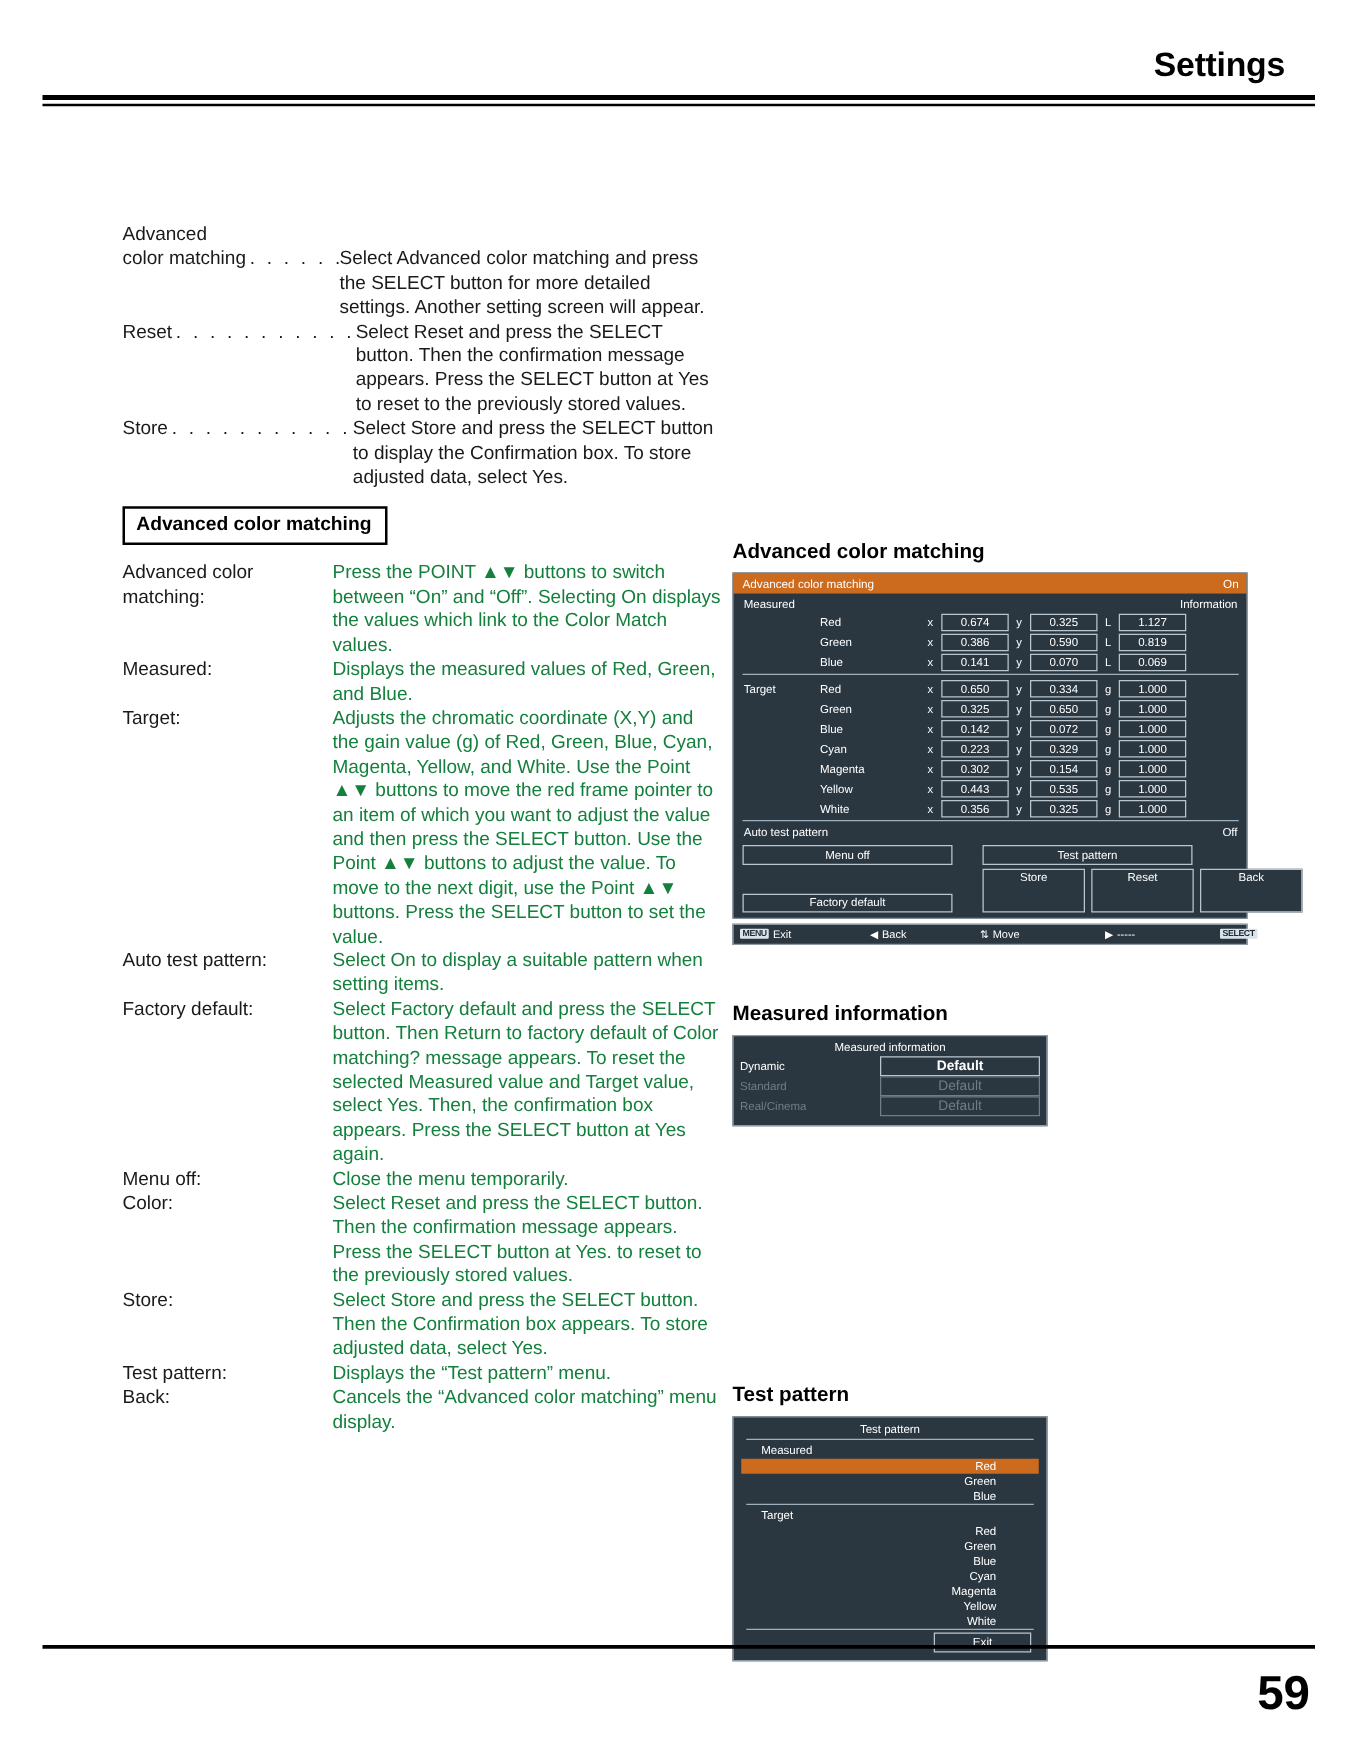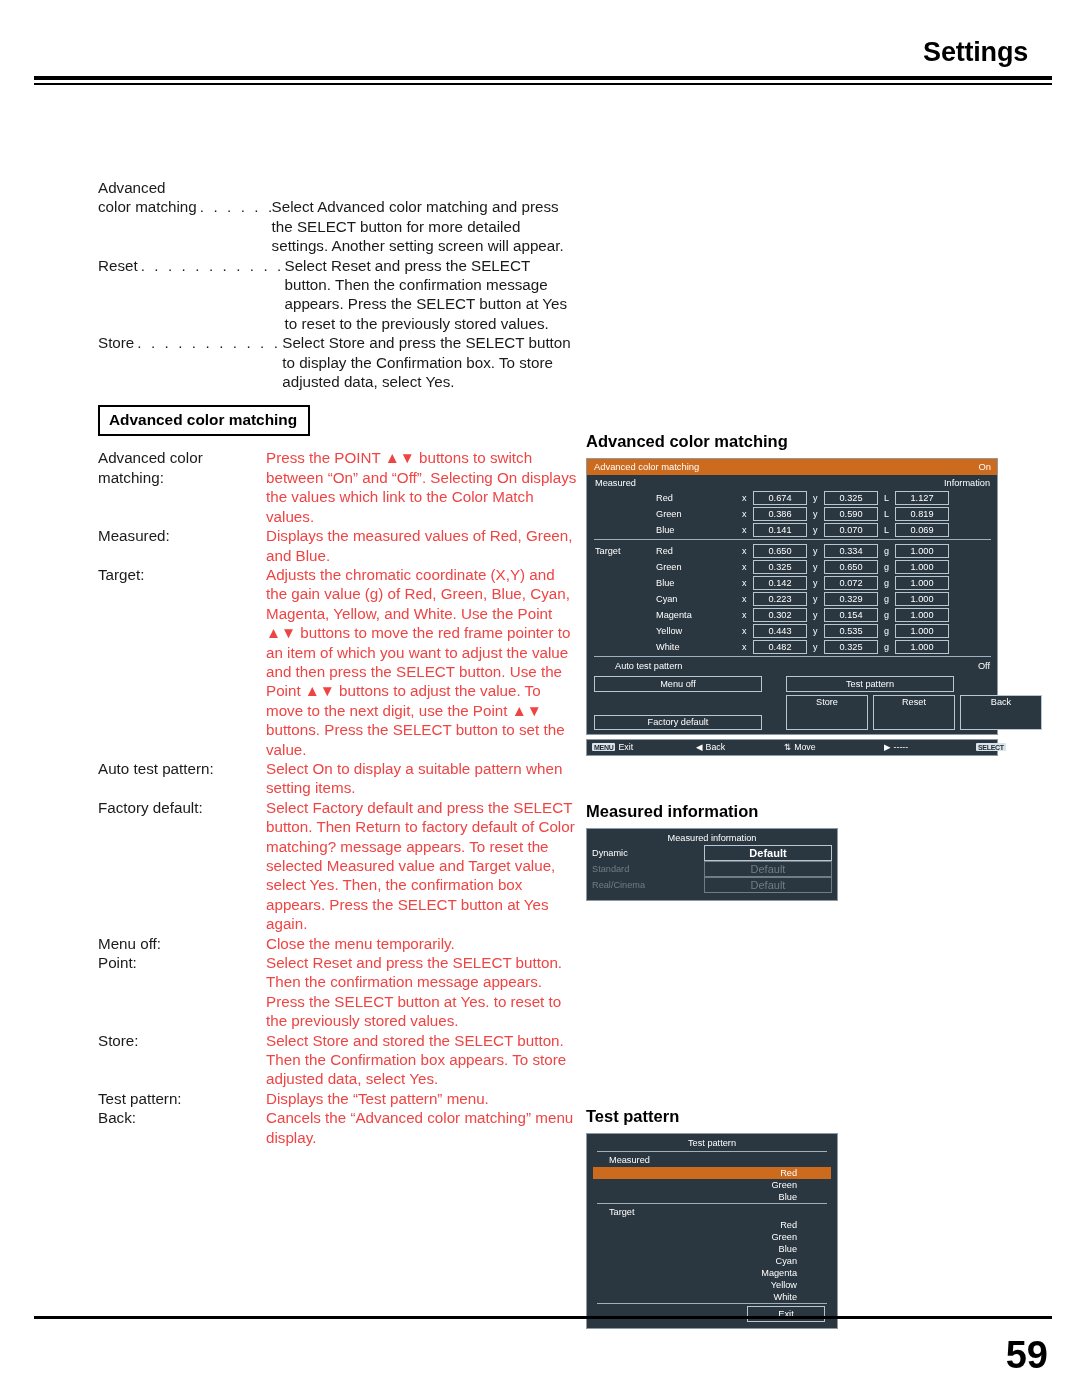--- a/index.html
+++ b/index.html
@@ -71,21 +71,21 @@
     font-size: 15.4px; font-weight: bold;
     margin-bottom: 12px;
   }
 
   
   .defrow2 { display: flex; align-items: flex-start; }
   .label2 {
     flex: 0 0 168px; font-size: 15.2px; line-height: 19.4px; color: #1a1a1a;
   }
   .desc2 {
-    flex: 1 1 auto; font-size: 15.2px; line-height: 19.4px; color: #ef4444;
+    flex: 1 1 auto; font-size: 15.2px; line-height: 19.4px; color: #15803d;
   }
 
   
   .col-right { position: absolute; left: 586px; top: 432px; width: 470px; }
   .fig-caption {
     font-size: 16.5px; font-weight: bold; margin-bottom: 7px; color: #000;
   }
 
   
   .osd-acm {
@@ -116,21 +116,21 @@
   .acm-field { display: flex; align-items: center; margin-right: 6px; }
   .acm-key { width: 11px; font-size: 9px; text-align: left; }
   .acm-val {
     border: 1px solid #b9c6cf; background: #2b3740;
     width: 54px; text-align: center; font-size: 9.2px;
     padding: 1px 0 1px 0; color: #fff;
   }
   .acm-sep { border-top: 1px solid #9fb0ba; margin: 2px 0 3px 0; }
   .acm-atp {
     display: flex; justify-content: space-between; align-items: center;
-    font-size: 9.2px; padding: 1px 1px 2px 1px; margin-left: 20px;
+    font-size: 9.2px; padding: 1px 1px 2px 1px;
   }
   .acm-btnrow { display: flex; gap: 5px; margin-top: 3px; }
   .acm-btn {
     border: 1px solid #b9c6cf; background: #2b3740; color: #fff;
     text-align: center; font-size: 9.2px; padding: 1.5px 0 2px 0;
   }
   .b-menuoff   { flex: 0 0 168px; }
   .b-testpat   { flex: 0 0 168px; margin-left: 19px; }
   .b-factory   { flex: 0 0 168px; margin-top: 20px; }
   .b-store     { flex: 0 0 82px; margin-left: 19px; }
@@ -258,26 +258,26 @@
       </div>
       <div class="defrow2">
         <div class="label2">Factory default:</div>
         <div class="desc2">Select Factory default and press the SELECT button. Then Return to factory default of Color matching? message appears. To reset the selected Measured value and Target value, select Yes. Then, the confirmation box appears. Press the SELECT button at Yes again.</div>
       </div>
       <div class="defrow2">
         <div class="label2">Menu off:</div>
         <div class="desc2">Close the menu temporarily.</div>
       </div>
       <div class="defrow2">
-        <div class="label2">Point:</div>
+        <div class="label2">Color:</div>
         <div class="desc2">Select Reset and press the SELECT button. Then the confirmation message appears. Press the SELECT button at Yes. to reset to the previously stored values.</div>
       </div>
       <div class="defrow2">
         <div class="label2">Store:</div>
-        <div class="desc2">Select Store and stored the SELECT button. Then the Confirmation box appears. To store adjusted data, select Yes.</div>
+        <div class="desc2">Select Store and press the SELECT button. Then the Confirmation box appears. To store adjusted data, select Yes.</div>
       </div>
       <div class="defrow2">
         <div class="label2">Test pattern:</div>
         <div class="desc2">Displays the “Test pattern” menu.</div>
       </div>
       <div class="defrow2">
         <div class="label2">Back:</div>
         <div class="desc2">Cancels the “Advanced color matching” menu display.</div>
       </div>
     </div>
@@ -453,21 +453,21 @@
             <span class="acm-key">g</span>
             <span class="acm-val">1.000</span>
           </span>
         </div>
 
         <div class="acm-row">
           <span class="acm-group"></span>
           <span class="acm-name">White</span>
           <span class="acm-field">
             <span class="acm-key">x</span>
-            <span class="acm-val">0.482</span>
+            <span class="acm-val">0.356</span>
           </span>
           <span class="acm-field">
             <span class="acm-key">y</span>
             <span class="acm-val">0.325</span>
           </span>
           <span class="acm-field">
             <span class="acm-key">g</span>
             <span class="acm-val">1.000</span>
           </span>
         </div>

